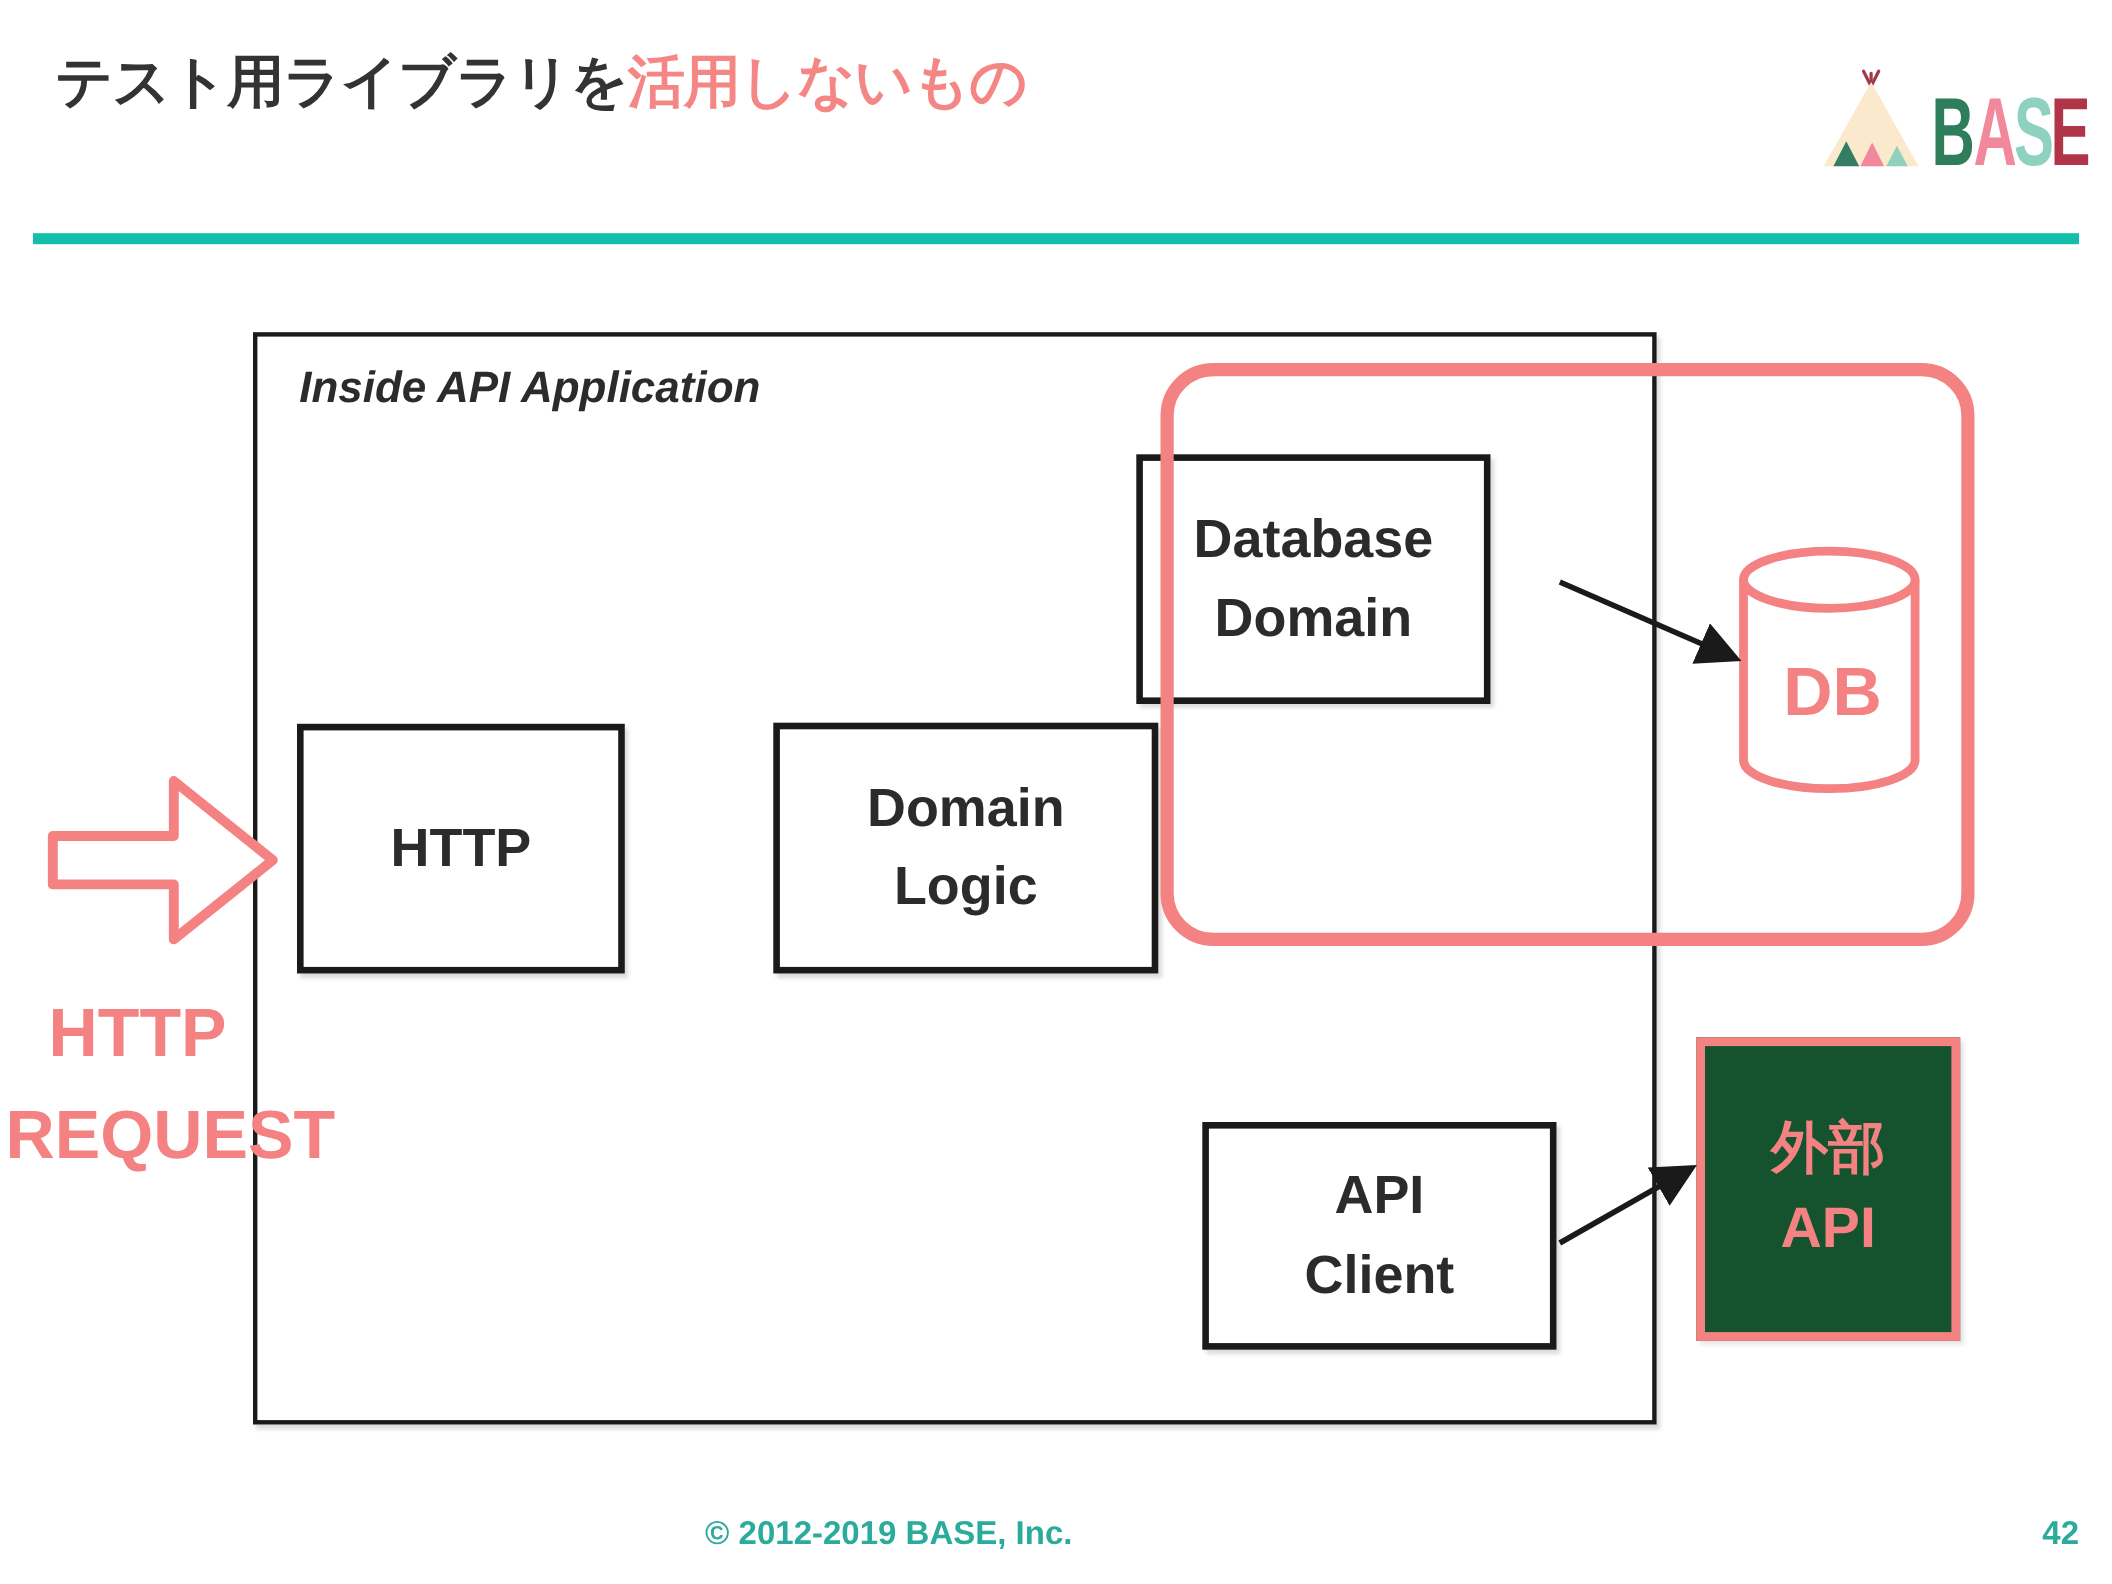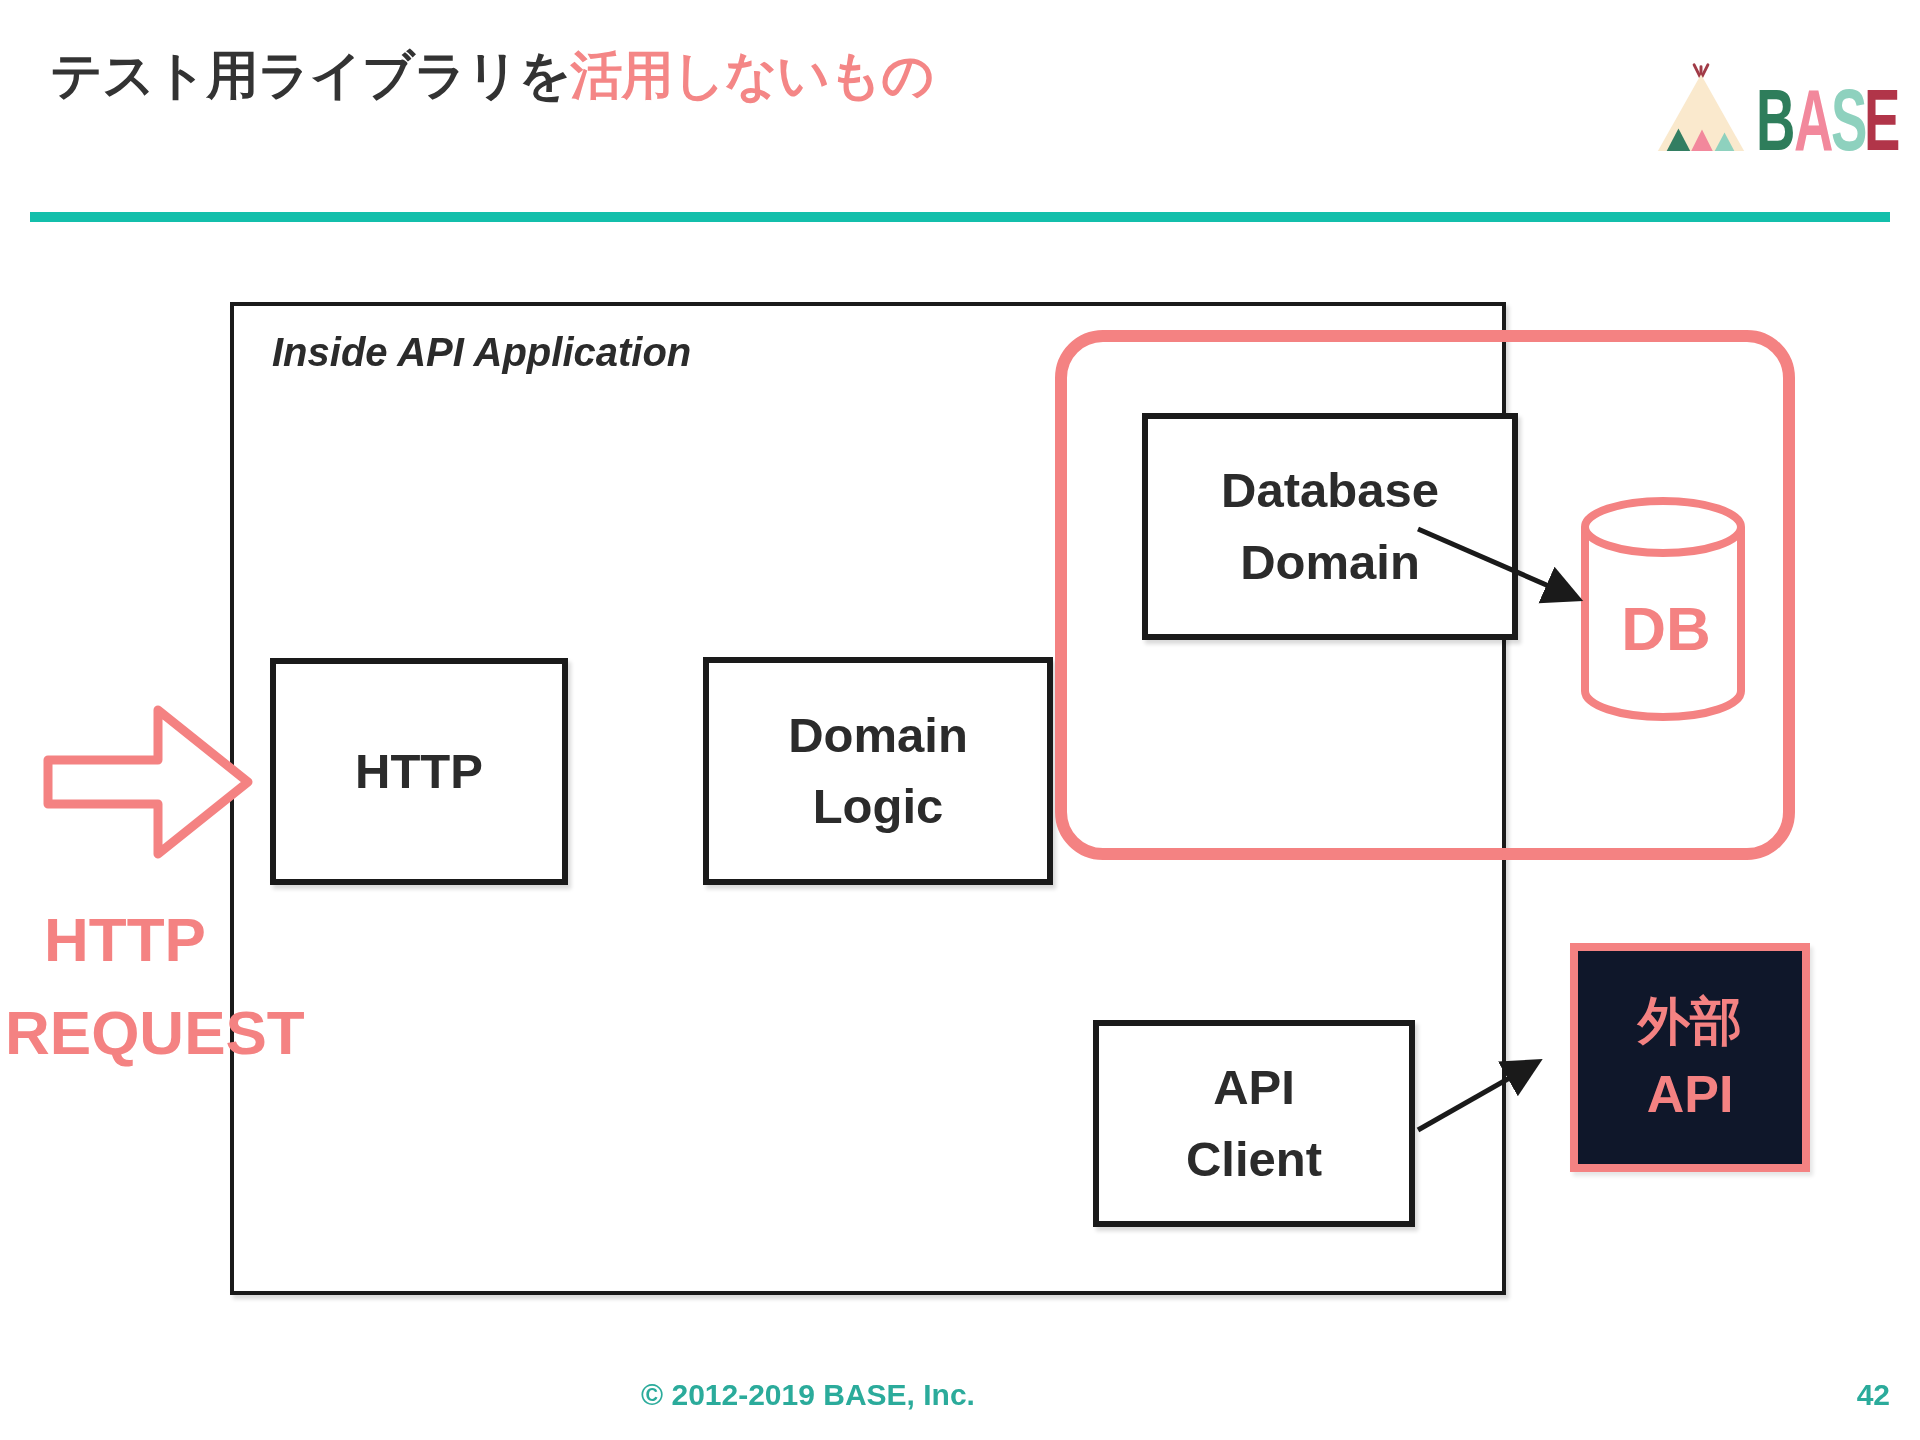--- a/index.html
+++ b/index.html
@@ -43,38 +43,37 @@
 
   
   .node {
     position: absolute; z-index: 2; background: #ffffff;
     border: 6px solid #1A1A1A; box-shadow: 3px 4px 4px rgba(0,0,0,0.15);
     display: flex; flex-direction: column; align-items: center; justify-content: center;
     font-size: 49px; font-weight: bold; color: #2B2B2B; line-height: 1.45; text-align: center;
   }
   .node-http     { left: 270px;  top: 658px;  width: 298px; height: 227px; }
   .node-domain   { left: 703px;  top: 657px;  width: 350px; height: 228px; }
-  .node-dbaccess { left: 1142px; top: 413px;  width: 376px; height: 227px; justify-content: center; }
+  .node-dbaccess { left: 1033px; top: 413px;  width: 322px; height: 227px; justify-content: center; }
   .node-apiclient{ left: 1093px; top: 1020px; width: 322px; height: 207px; }
 
   
   .pink-region {
     position: absolute; left: 1055px; top: 330px; width: 740px; height: 530px;
     border: 12px solid #F48282; border-radius: 48px; z-index: 3;
     background: transparent;
   }
 
   
   .node-external {
-    position: absolute; left: 1542px; top: 943px; width: 240px; height: 229px;
-    border: 8px solid #F48282; background: #0f172a; z-index: 2;
+    position: absolute; left: 1542px; top: 943px; width: 240px; height: 276px;
+    border: 8px solid #F48282; background: #14532d; z-index: 2;
     display: flex; flex-direction: column; align-items: center; justify-content: center;
     font-size: 52px; font-weight: bold; color: #F48282; line-height: 1.4; text-align: center;
     box-shadow: 3px 4px 4px rgba(0,0,0,0.10);
-    margin-left: 28px;
   }
 
   
   .db-cylinder { position: absolute; left: 1578px; top: 495px; width: 170px; height: 228px; z-index: 4; }
 
   
   .arrow-db  { position: absolute; left: 1412px; top: 515px; width: 190px; height: 105px; z-index: 4; }
   .arrow-api { position: absolute; left: 1412px; top: 1048px; width: 145px; height: 95px; z-index: 4; }
 
   

